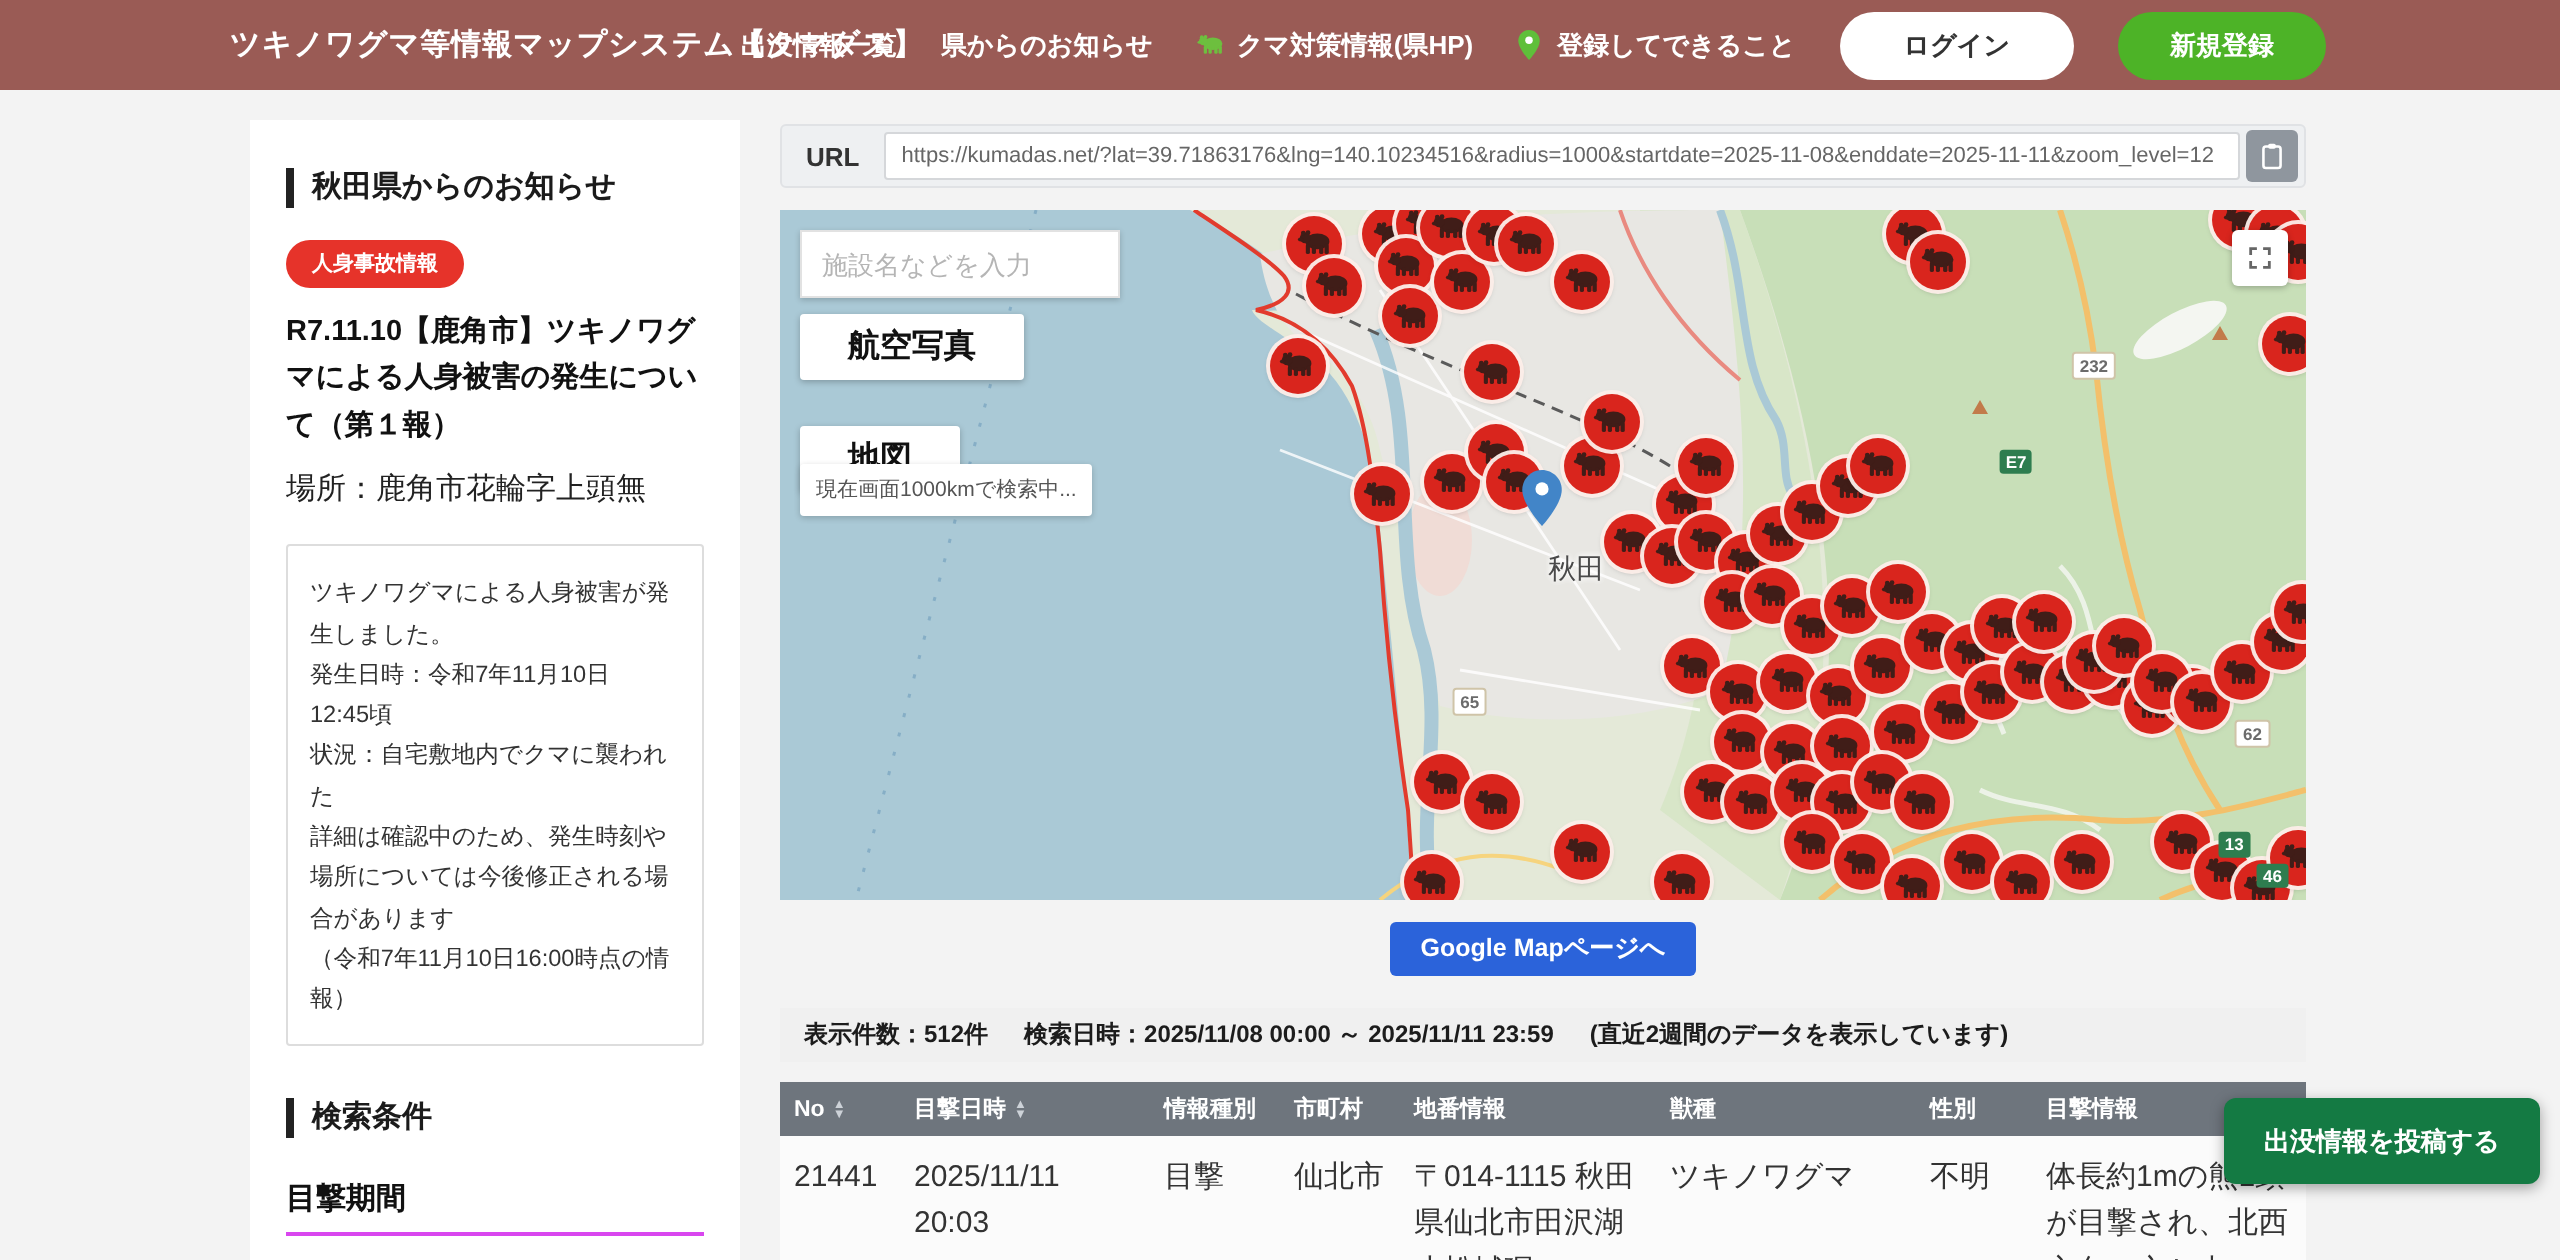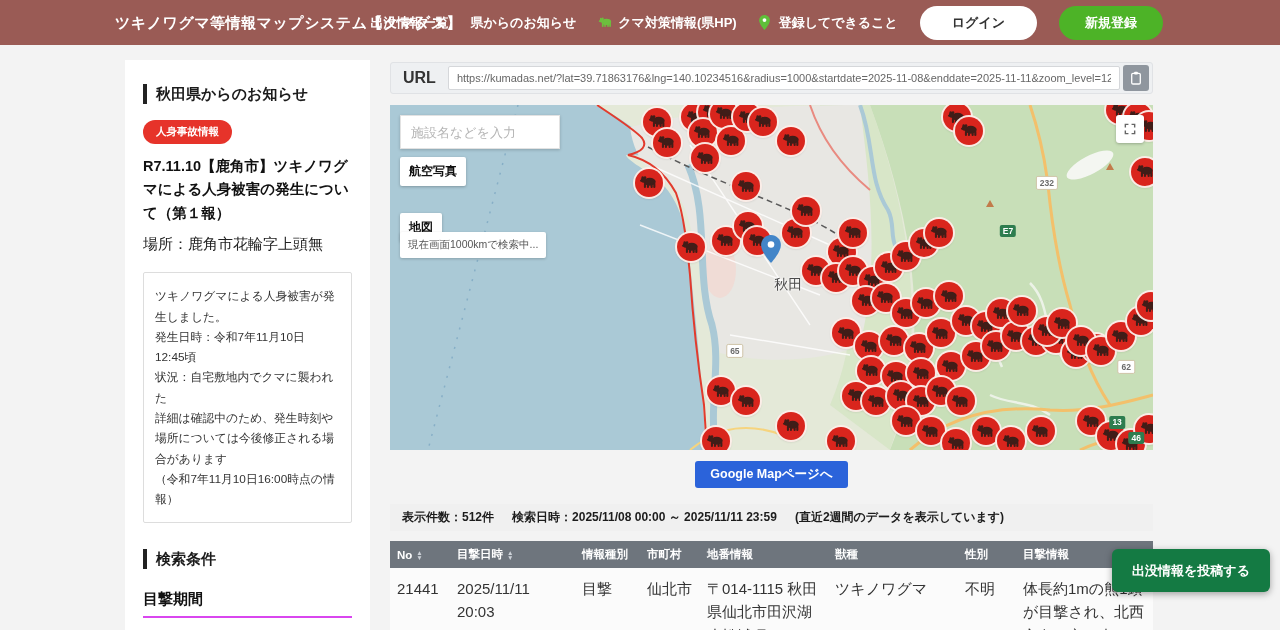--- a/index.html
+++ b/index.html
@@ -21,38 +21,38 @@
   .side-h2 { font-size:15px; font-weight:bold; color:#1b1b1b; border-left:4px solid #222; padding-left:9px; line-height:1.3; }
   .badge { display:inline-block; margin-top:16px; background:#e6332a; color:#fff; font-size:10.5px; font-weight:bold; padding:5px 13px; border-radius:14px; }
   .notice-title { margin-top:11px; font-size:14.5px; font-weight:bold; color:#111; line-height:1.65; }
   .notice-place { margin-top:9px; font-size:15px; color:#222; }
   .notice-box { margin-top:18px; border:1px solid #ddd; border-radius:2px; padding:13px 11px; font-size:11.8px; color:#333; line-height:1.72; }
   .search-h2 { margin-top:26px; }
   .side-h3 { margin-top:21px; font-size:15px; font-weight:bold; color:#111; padding-bottom:7px; border-bottom:2px solid #d946ef; }
 
   
   .urlbar { position:absolute; left:390px; top:62px; width:763px; height:32px; background:#eef0f2; border:1px solid #e0e2e5; border-radius:3px; display:flex; align-items:center; }
-  .url-label { font-size:16px; font-weight:bold; color:#333; padding:0 12px; }
+  .url-label { font-size:13px; font-weight:bold; color:#333; padding:0 12px; }
   .url-input { flex:1; height:24px; border:1px solid #d5d7da; border-radius:2px; background:#fff; font-size:11px; color:#666; padding:0 8px; font-family:"Liberation Sans","DejaVu Sans",sans-serif; }
   .copy-btn { width:26px; height:26px; margin:0 3px; background:#8f969e; border:none; border-radius:3px; display:flex; align-items:center; justify-content:center; cursor:pointer; }
 
   
   .map { position:absolute; left:390px; top:105px; width:763px; height:345px; overflow:hidden; background:#aac9d6; cursor:grab; }
   .map svg.terrain { position:absolute; left:0; top:0; width:100%; height:100%; }
   .marker-layer { position:absolute; inset:0; }
   .bear-marker { position:absolute; width:28px; height:28px; margin:-14px 0 0 -14px; border-radius:50%; background:#d9251d; box-shadow:0 0 0 2px rgba(253,238,233,.95), 0 1px 3px rgba(0,0,0,.35); display:flex; align-items:center; justify-content:center; cursor:pointer; }
   .bear-marker svg { width:19px; height:19px; fill:#401d18; }
   .city-label { position:absolute; left:47.2%; top:49.5%; font-size:14px; color:#4a4a4a; text-shadow:0 0 3px #fff,0 0 3px #fff;margin-left:24px; }
   .blue-pin { position:absolute; left:49.9%; top:45.8%; transform:translate(-50%,-100%); width:20px; height:28px; }
   .shield { position:absolute; transform:translate(-50%,-50%); font-size:8.5px; font-weight:bold; padding:1px 3px; border-radius:2px; line-height:1.2; }
   .shield.white { background:#fff; color:#6b6b6b; border:1px solid #cfc4a8; }
   .shield.green { background:#2e7d4f; color:#fff; }
   .map-search { position:absolute; left:10px; top:10px; width:160px; height:34px; background:#fff; border:1px solid #e2e2e2; box-shadow:0 1px 3px rgba(0,0,0,.2); font-size:13px; color:#333; padding:0 10px; font-family:"Liberation Sans","DejaVu Sans",sans-serif; }
   .map-search::placeholder { color:#b5b5b5; }
-  .map-btn { position:absolute; left:10px; background:#fff; border:none; box-shadow:0 1px 3px rgba(0,0,0,.25); font-size:12px; font-weight:bold; color:#111; padding:6px 9px; border-radius:2px; cursor:pointer; }
+  .map-btn { position:absolute; left:10px; background:#fff; border:none; box-shadow:0 1px 3px rgba(0,0,0,.25); font-size:16px; font-weight:bold; color:#111; padding:6px 24px; border-radius:2px; cursor:pointer; }
   .map-btn.aerial { top:52px; }
   .map-btn.plain { top:90px;margin-top:18px; }
   .map-status { position:absolute; left:10px; top:127px; background:#fff; box-shadow:0 1px 3px rgba(0,0,0,.2); font-size:10.5px; color:#555; padding:6px 8px; border-radius:2px; }
   .fullscreen-btn { position:absolute; right:9px; top:10px; width:28px; height:28px; background:#fff; border:none; border-radius:3px; box-shadow:0 1px 3px rgba(0,0,0,.25); display:flex; align-items:center; justify-content:center; cursor:pointer; }
 
   
   .gmap-row { position:absolute; left:390px; top:461px; width:763px; height:27px; display:flex; justify-content:center; }
   .gmap-btn { background:#2b63da; color:#fff; border:none; border-radius:3px; font-size:12.5px; font-weight:bold; padding:0 15px; height:27px; cursor:pointer; }
   .summary { position:absolute; left:390px; top:504px; width:763px; height:27px; background:#f0f0f0; display:flex; align-items:center; gap:18px; padding:0 12px; font-size:12px; font-weight:bold; color:#1c1c1c; }
 

